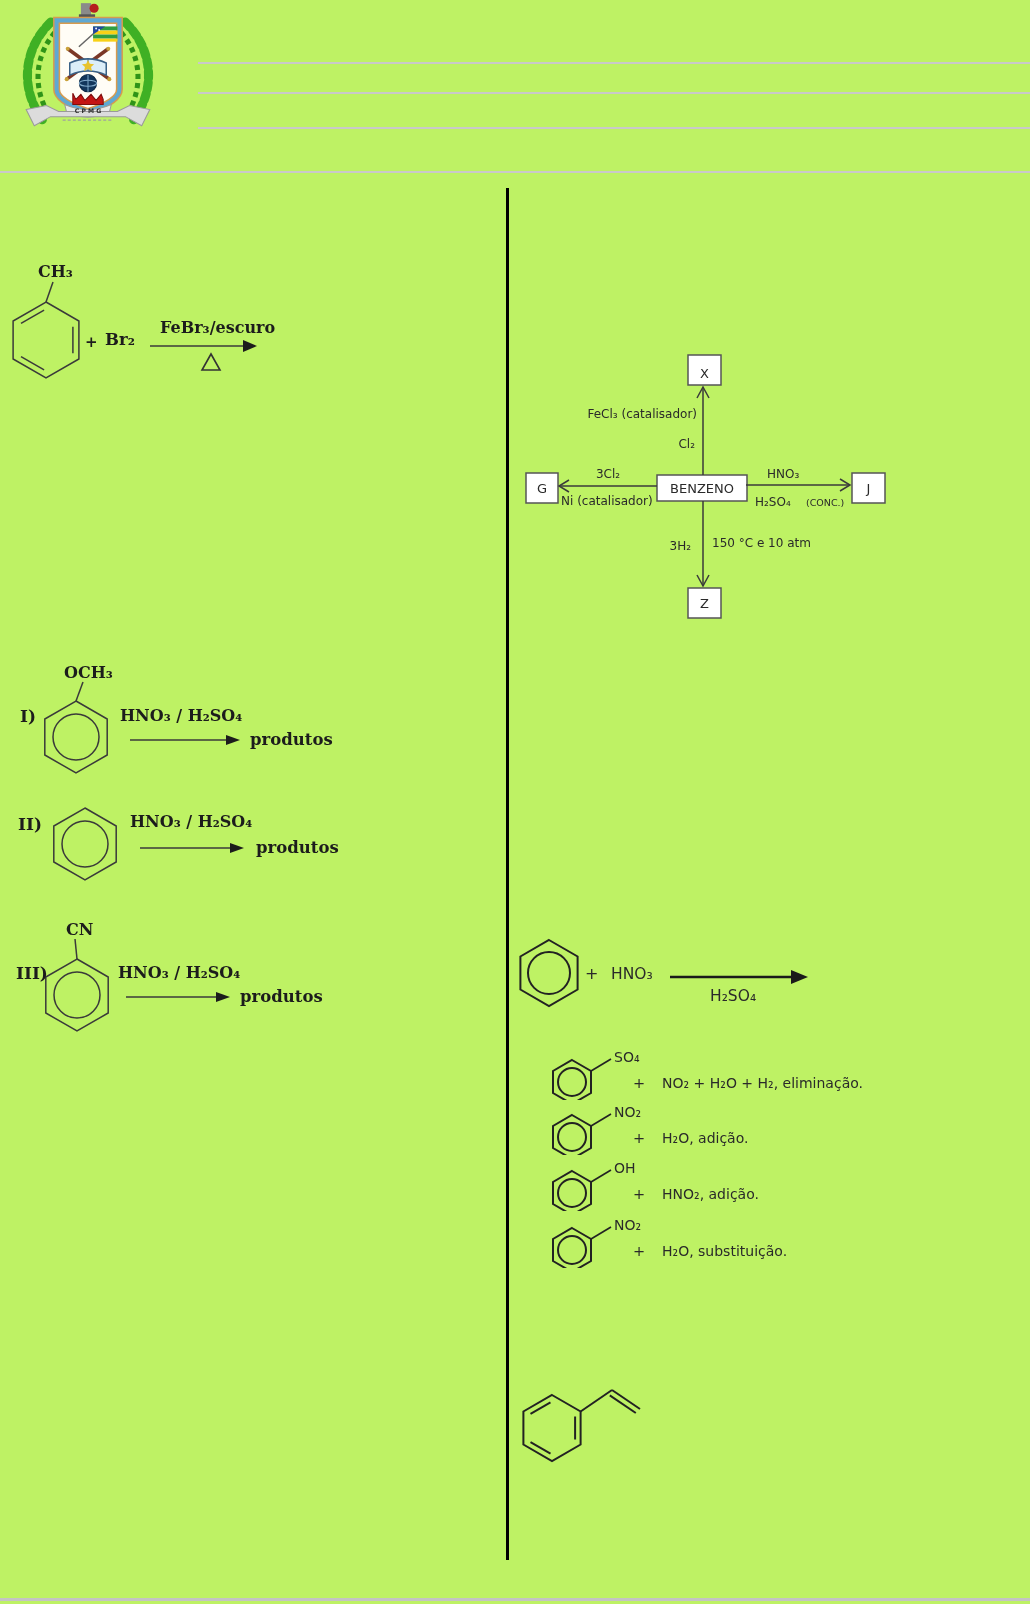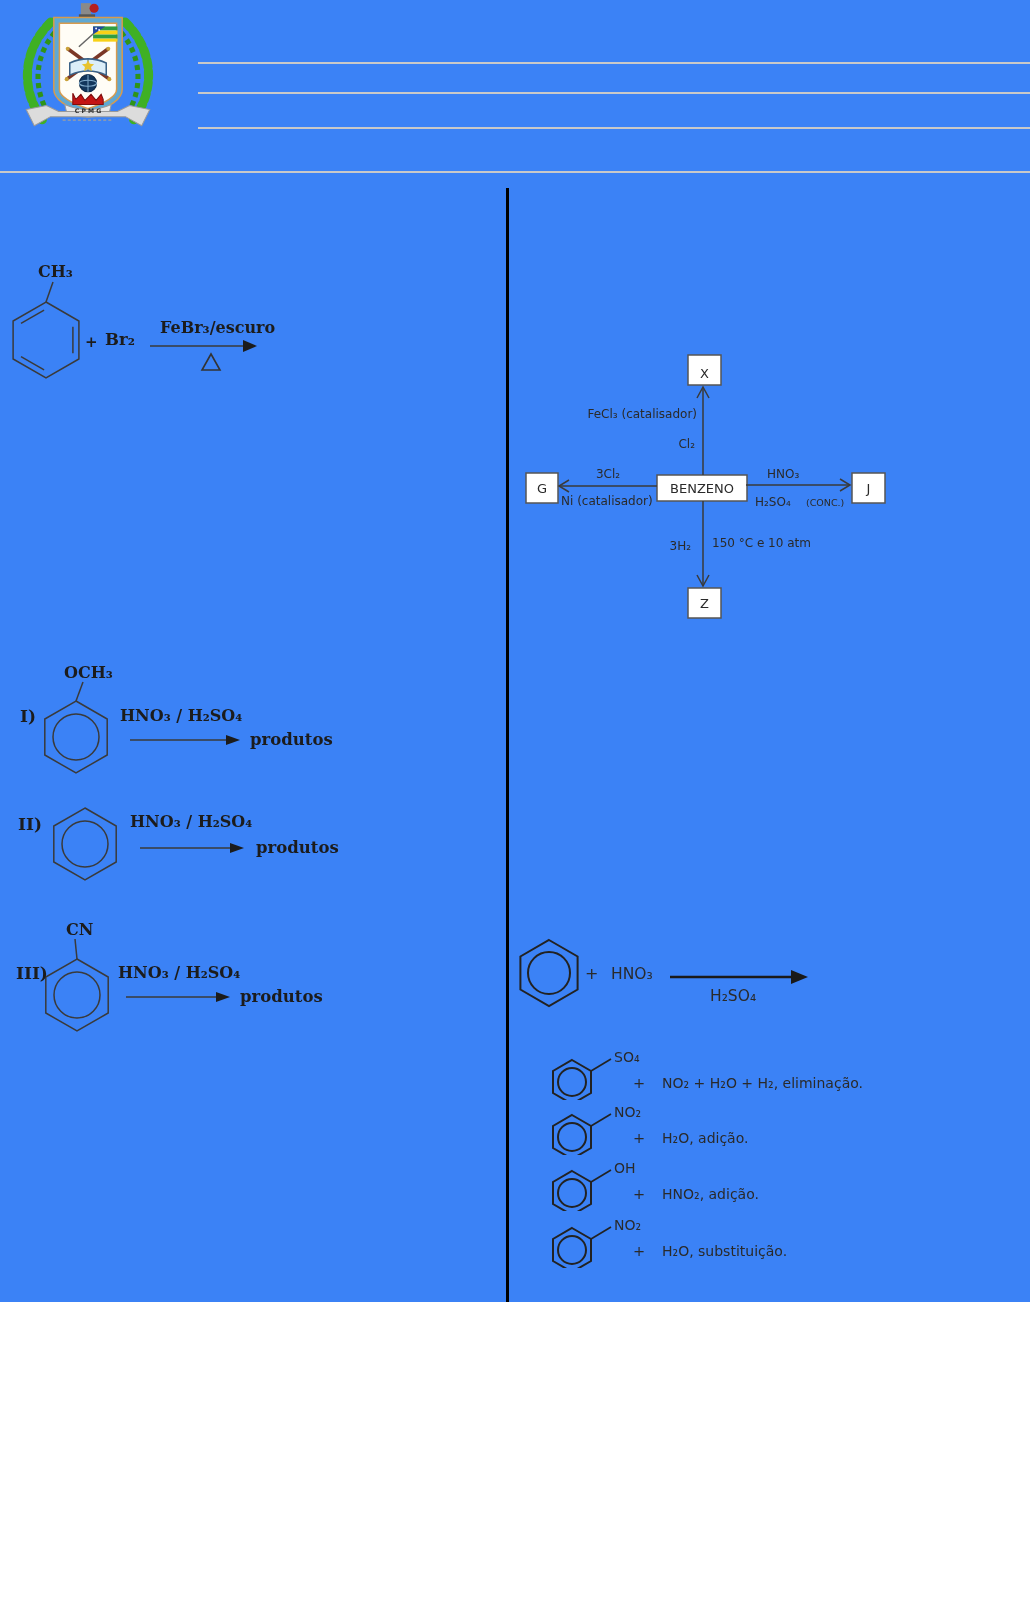--- a/index.html
+++ b/index.html
@@ -1,16 +1,16 @@
 <!DOCTYPE html>
 <html><head>
 <meta charset="utf-8">
 <style>
   html,body{margin:0;padding:0;background:#fff;}
-  .page{position:relative;width:1030px;height:1302px;background:#3b82f6;overflow:hidden;
+  .page{position:relative;width:1030px;height:1604px;background:#bef264;overflow:hidden;
         font-family:"DejaVu Sans",sans-serif;}
   .abs{position:absolute;}
   .rule{position:absolute;background:#c9c9c9;height:2px;}
   .divider{position:absolute;background:#000;width:3px;}
   svg text{user-select:none;}
   .serif{font-family:"DejaVu Serif",serif;font-weight:600;fill:#1c1c1c;}
   .serifb{font-family:"DejaVu Serif",serif;font-weight:700;fill:#1c1c1c;}
   .sans{font-family:"DejaVu Sans",sans-serif;fill:#2a2a2a;}
   .struct{stroke:#3a3a3a;stroke-width:1.5;fill:none;}
   .structb{stroke:#222;stroke-width:2;fill:none;}

